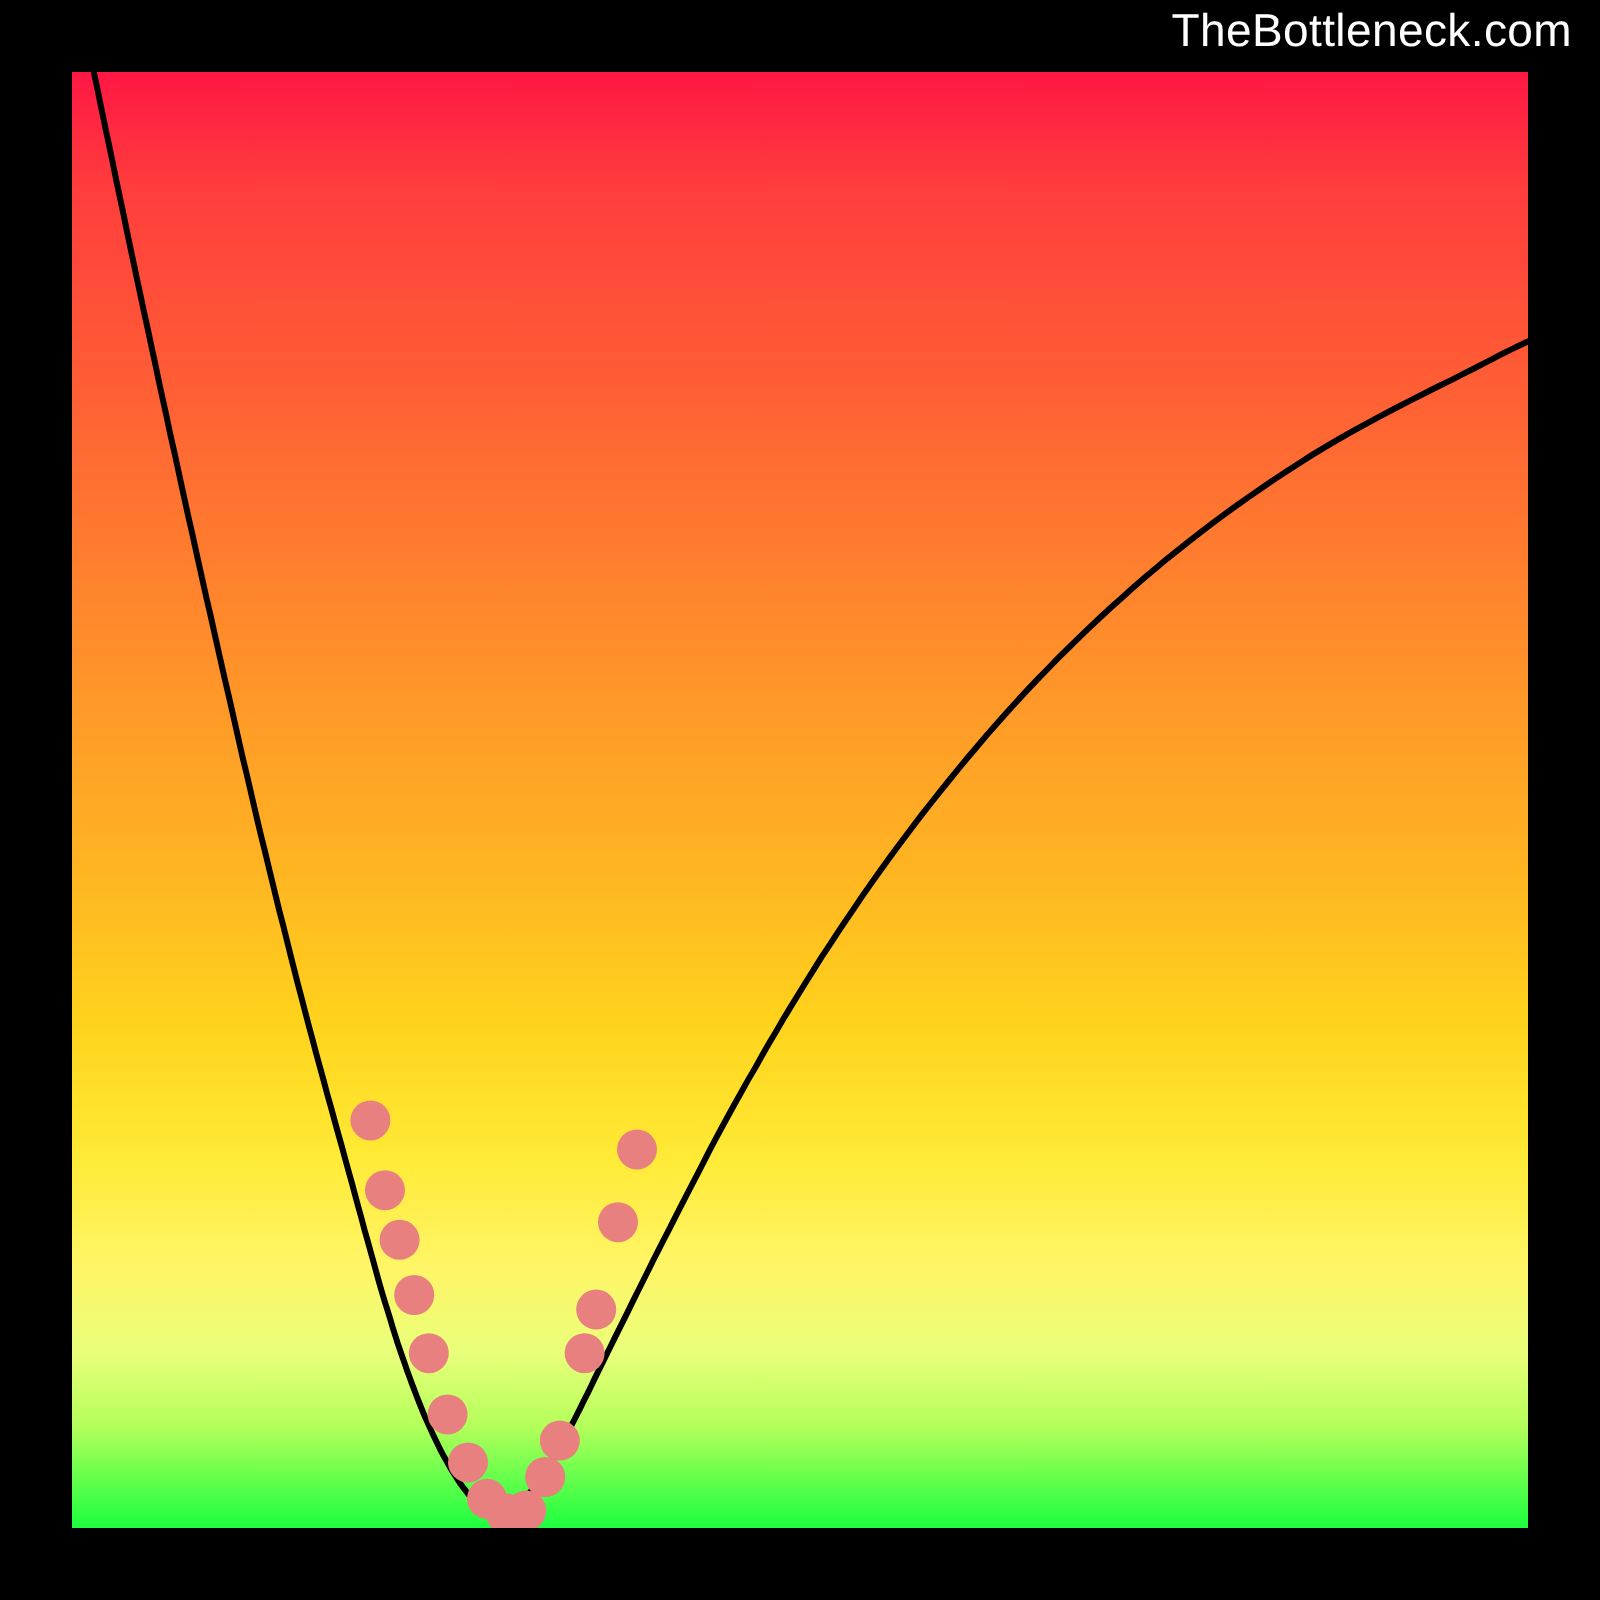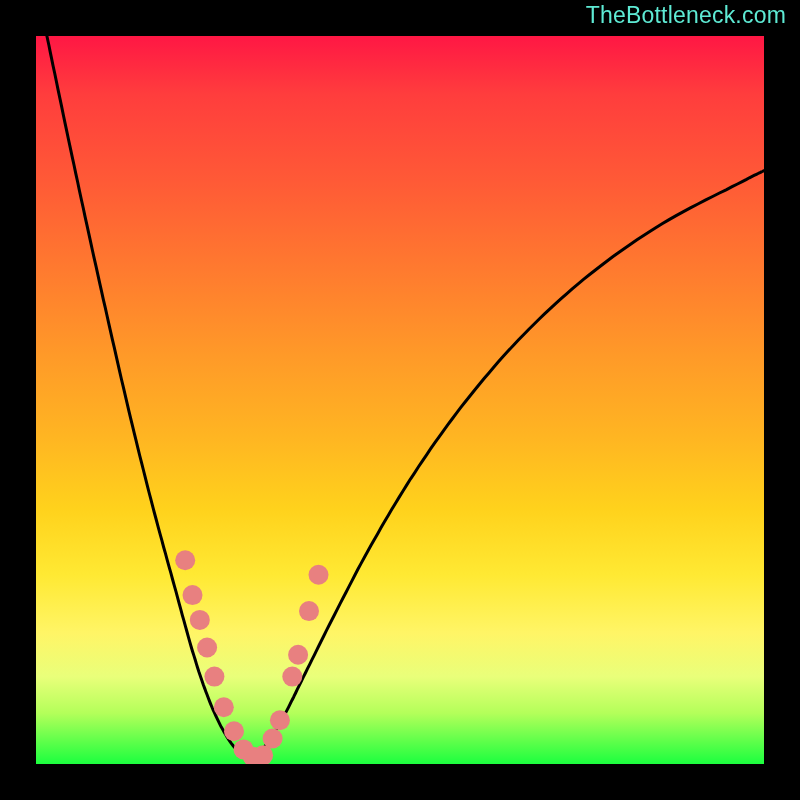--- a/index.html
+++ b/index.html
@@ -38,21 +38,21 @@
       #e9ff7a 88%,
       #b4ff5a 93%,
       #5cff4a 97%,
       #1cff3f 100%
     );
   }
   .watermark {
     position: absolute;
     top: 2px;
     right: 14px;
-    color: #5eead4;
+    color: #ffffff;
     font-size: 23px;
     font-weight: 400;
     letter-spacing: 0.2px;
     user-select: none;
   }
   svg.curve {
     position: absolute;
     left: 0;
     top: 0;
     width: 728px;

